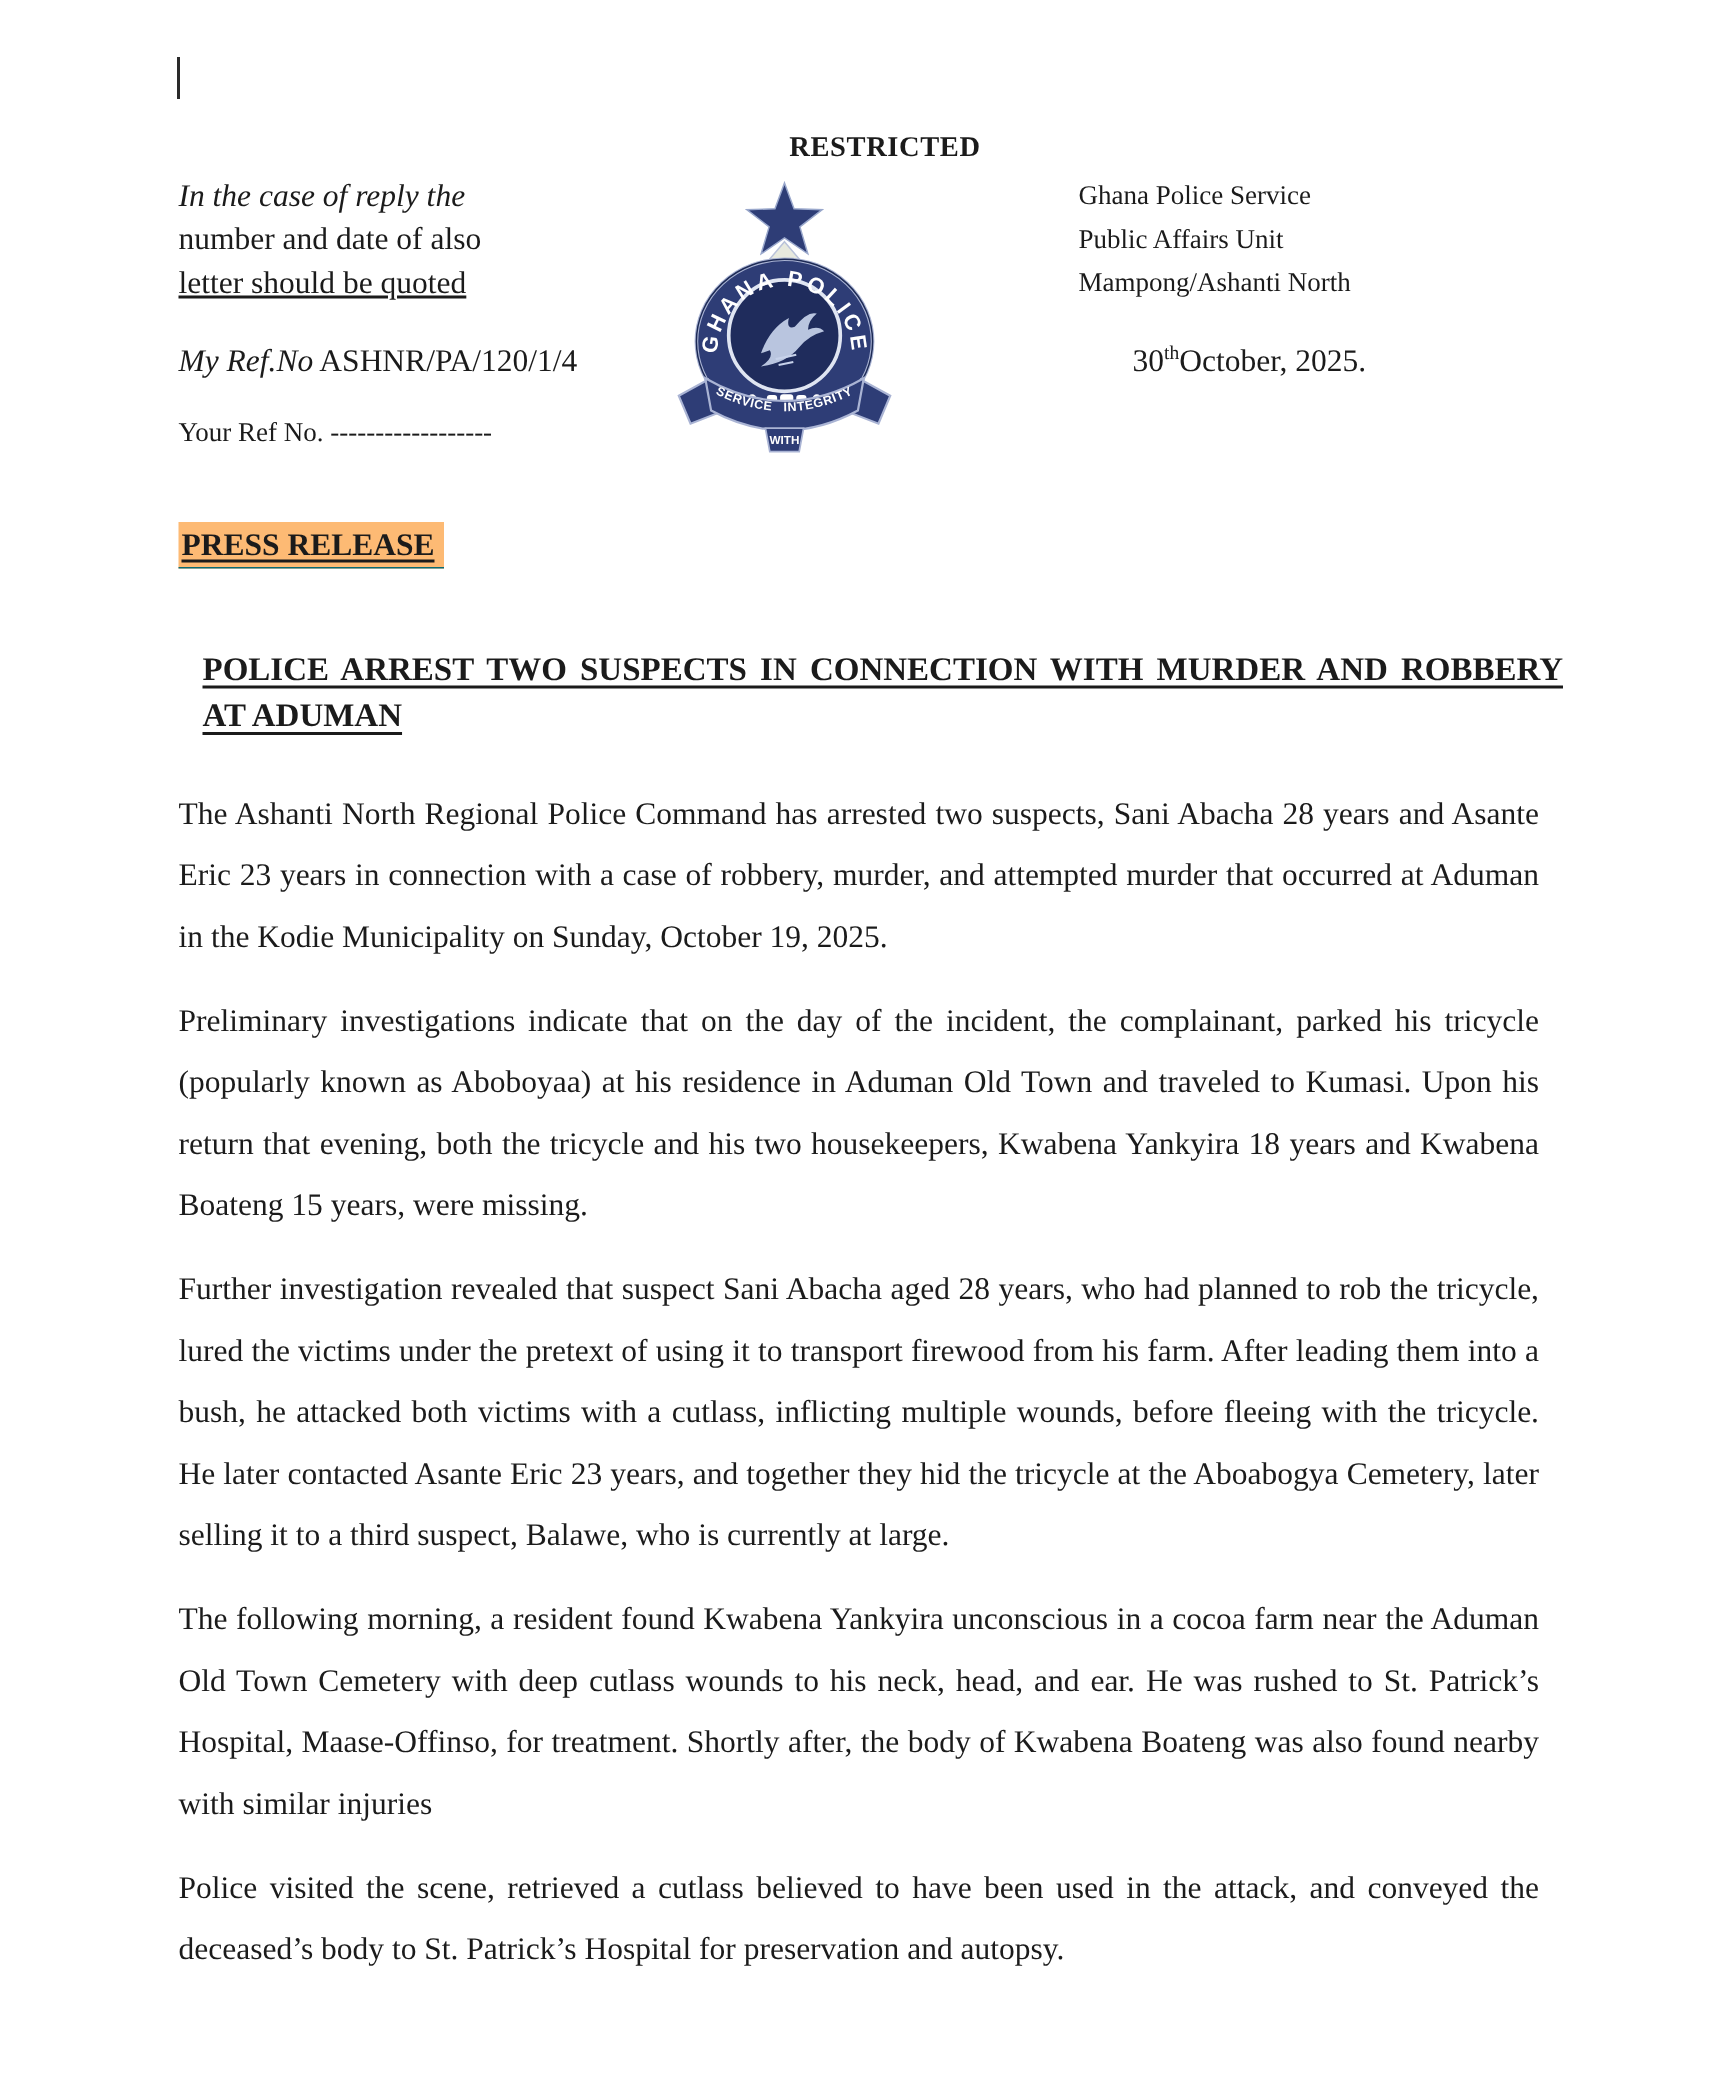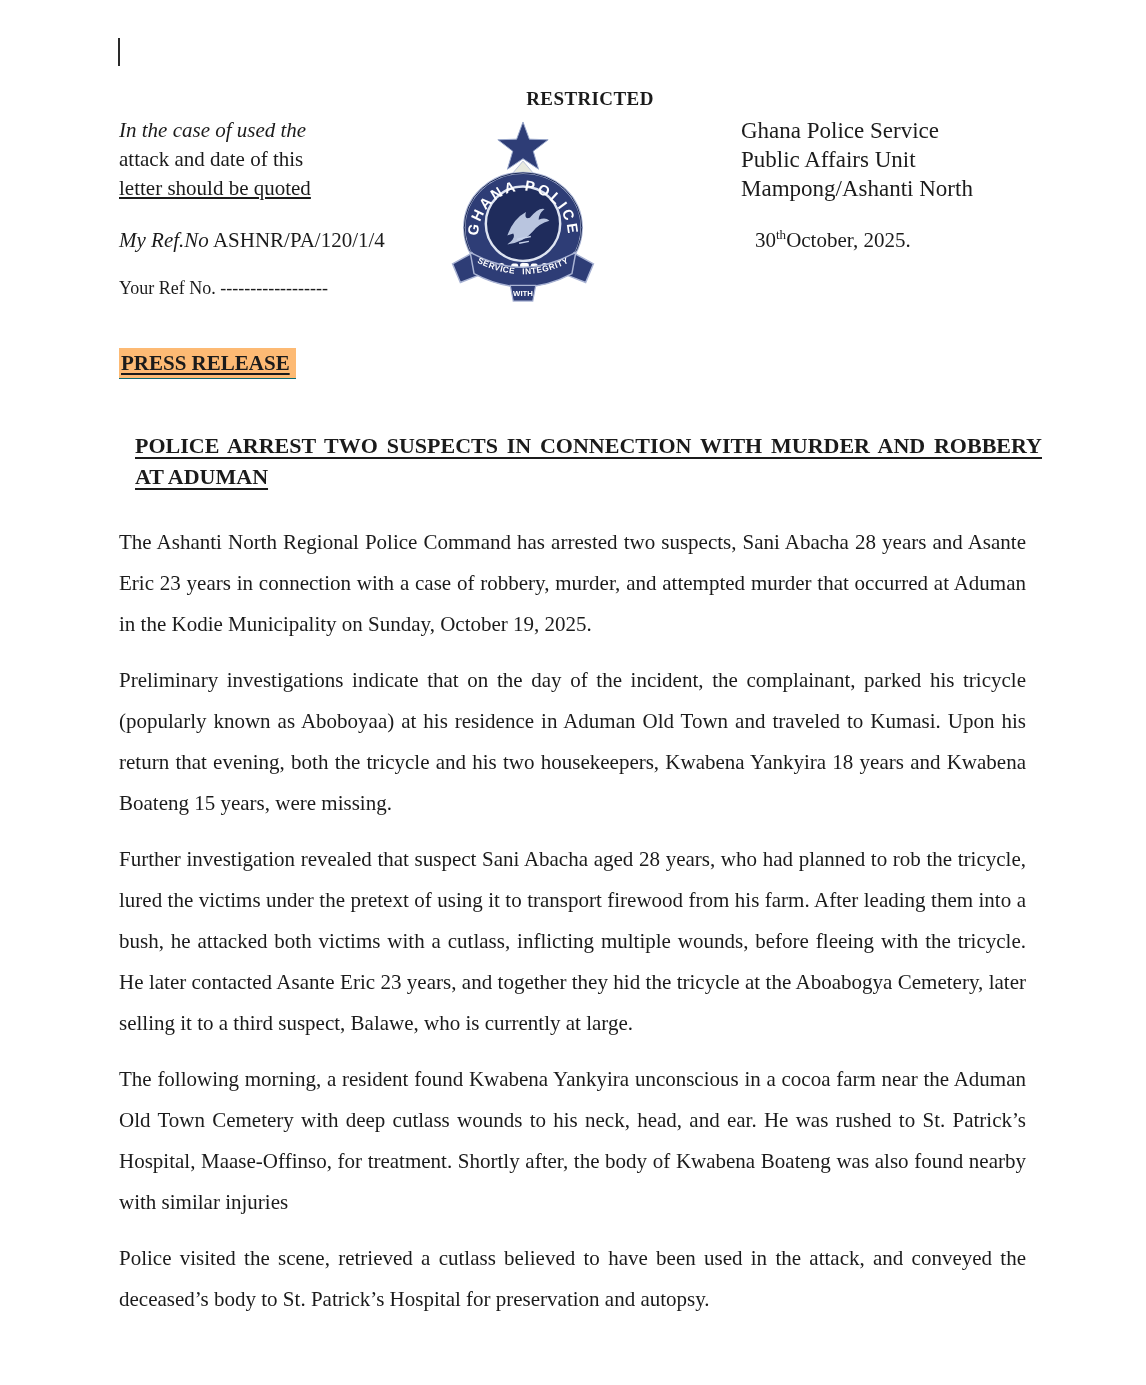--- a/index.html
+++ b/index.html
@@ -10,21 +10,21 @@
   .cursor { position:absolute; left:118px; top:38px; width:2px; height:28px; background:#2a2a2a; }
   .restricted {
     position:absolute; top:88px; left:0; width:1146px; text-align:center;
     font-weight:bold; font-size:19px; letter-spacing:0.4px;padding-left:17px;
   }
   .hdr-left { position:absolute; left:119px; top:116px; font-size:21px; line-height:29px; width:330px; }
   .italic { font-style:italic; }
   .u { text-decoration:underline; }
   .myref  { position:absolute; left:119px; top:228px; font-size:21px; }
   .yourref{ position:absolute; left:119px; top:278px; font-size:18px; }
-  .hdr-right { position:absolute; left:741px; top:116px; font-size:23px; line-height:29px; }
+  .hdr-right { position:absolute; left:719px; top:116px; font-size:18px; line-height:29px; }
   .date { position:absolute; left:755px; top:228px; font-size:21px; }
   .date sup { font-size:13px; line-height:0; margin-right:0; }
   .crest { position:absolute; left:446px; top:120px; width:154px; height:184px; }
   .press { position:absolute; left:119px; top:351px; font-size:21px; font-weight:bold; }
   .press .hl {
     background:#fdba74; padding:3px 6px 3px 2px;
     text-decoration:underline; text-decoration-thickness:2px; text-underline-offset:3px;
     border-bottom:1px solid #0b6a73;
   }
   .headline {
@@ -39,22 +39,22 @@
 </head>
 <body>
 
 <div class="page">
 
   <div class="cursor"></div>
 
   <div class="restricted">RESTRICTED</div>
 
   <div class="hdr-left">
-    <div class="italic">In the case of used the</div>
-    <div>attack and date of this</div>
+    <div class="italic">In the case of reply the</div>
+    <div>number and date of also</div>
     <div class="u">letter should be quoted</div>
   </div>
 
   <div class="myref">
     <span class="italic">My Ref.No</span>
     <span>ASHNR/PA/120/1/4</span>
   </div>
 
   <div class="yourref">Your Ref No. ------------------</div>
 

